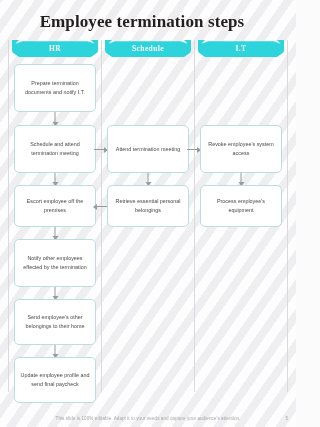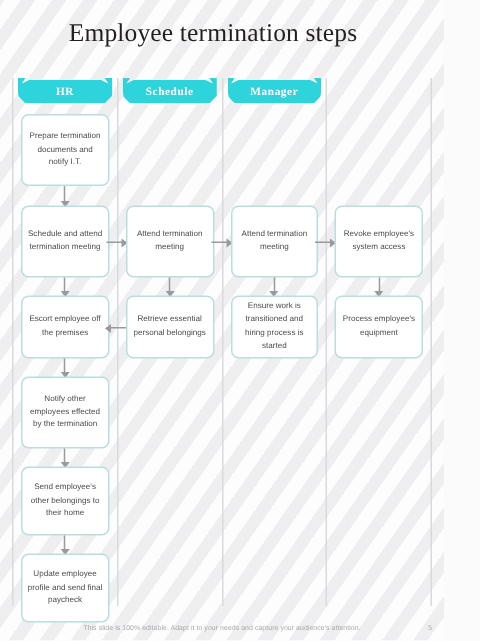--- a/index.html
+++ b/index.html
@@ -28,31 +28,31 @@
       #fdfdfd;
   }
 
   
   #title {
     position: absolute;
     left: 0; right: 12px;
     top: 12px;
     text-align: center;
     font-family: "Liberation Serif", serif;
-    font-weight: normal;
+    font-weight: bold;
     font-size: 17px;
     letter-spacing: 0.1px;
     color: #231f20;
   }
 
   
   #lanes {
     position: absolute;
     left: 8px;
-    top: 52px;
+    top: 40px;
     width: 280px;
     height: 352px;
     display: flex;
   }
 
   .lane {
     position: relative;
     flex: 1 1 0;
     height: 100%;
     border-left: 1px solid #d9dadd;
@@ -220,38 +220,25 @@
       </div>
       <div class="v-arrow" style="top:133px;height:12px;"></div>
 
       <div class="box" style="top:145px;height:42px;">
         <span>Retrieve essential personal belongings</span>
       </div>
 
       <div class="h-arrow left" style="left:-8px;width:13px;top:166px;"></div>
     </div>
 
+
     <div class="lane">
       <div class="lane-header">
-        <span>Manager</span>
-      </div>
-
-      <div class="h-arrow right" style="left:-8px;width:13px;top:109px;"></div>
-
-      <div class="box" style="top:85px;height:48px;">
-        <span>Attend termination meeting</span>
-      </div>
-      <div class="v-arrow" style="top:133px;height:12px;"></div>
-
-      <div class="box" style="top:145px;height:42px;">
-        <span>Ensure work is transitioned and hiring process is started</span>
-      </div>
-    </div>
-
-    <div class="lane">
+        <span>I.T</span>
+      </div>
 
       <div class="h-arrow right" style="left:-8px;width:13px;top:109px;"></div>
 
       <div class="box" style="top:85px;height:48px;">
         <span>Revoke employee's system access</span>
       </div>
       <div class="v-arrow" style="top:133px;height:12px;"></div>
 
       <div class="box" style="top:145px;height:42px;">
         <span>Process employee's equipment</span>

